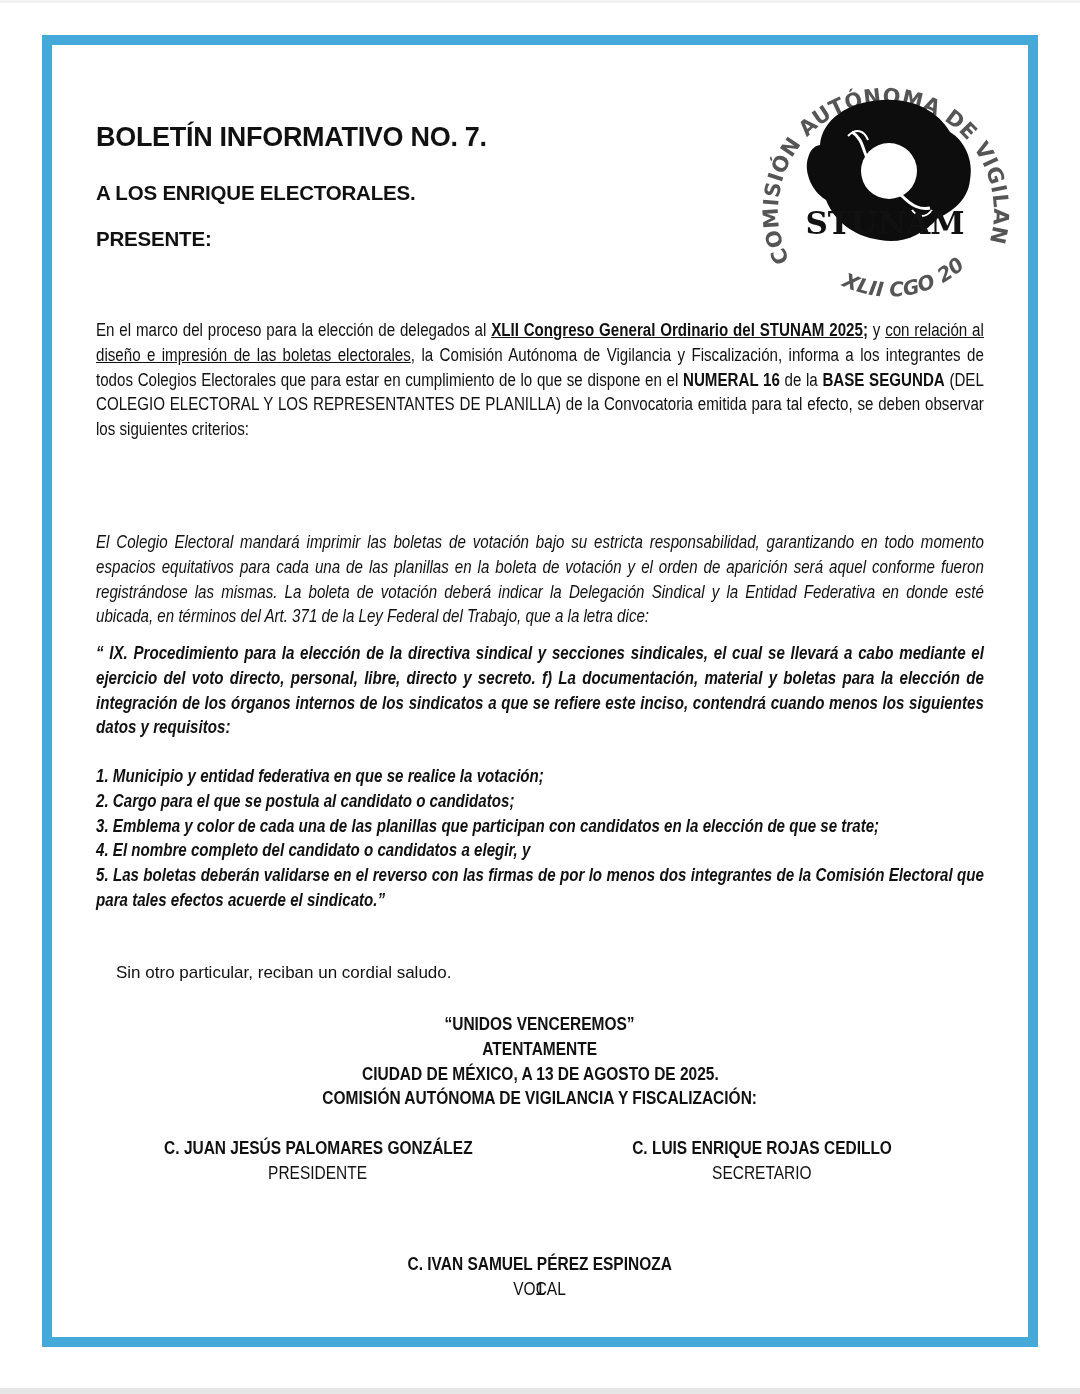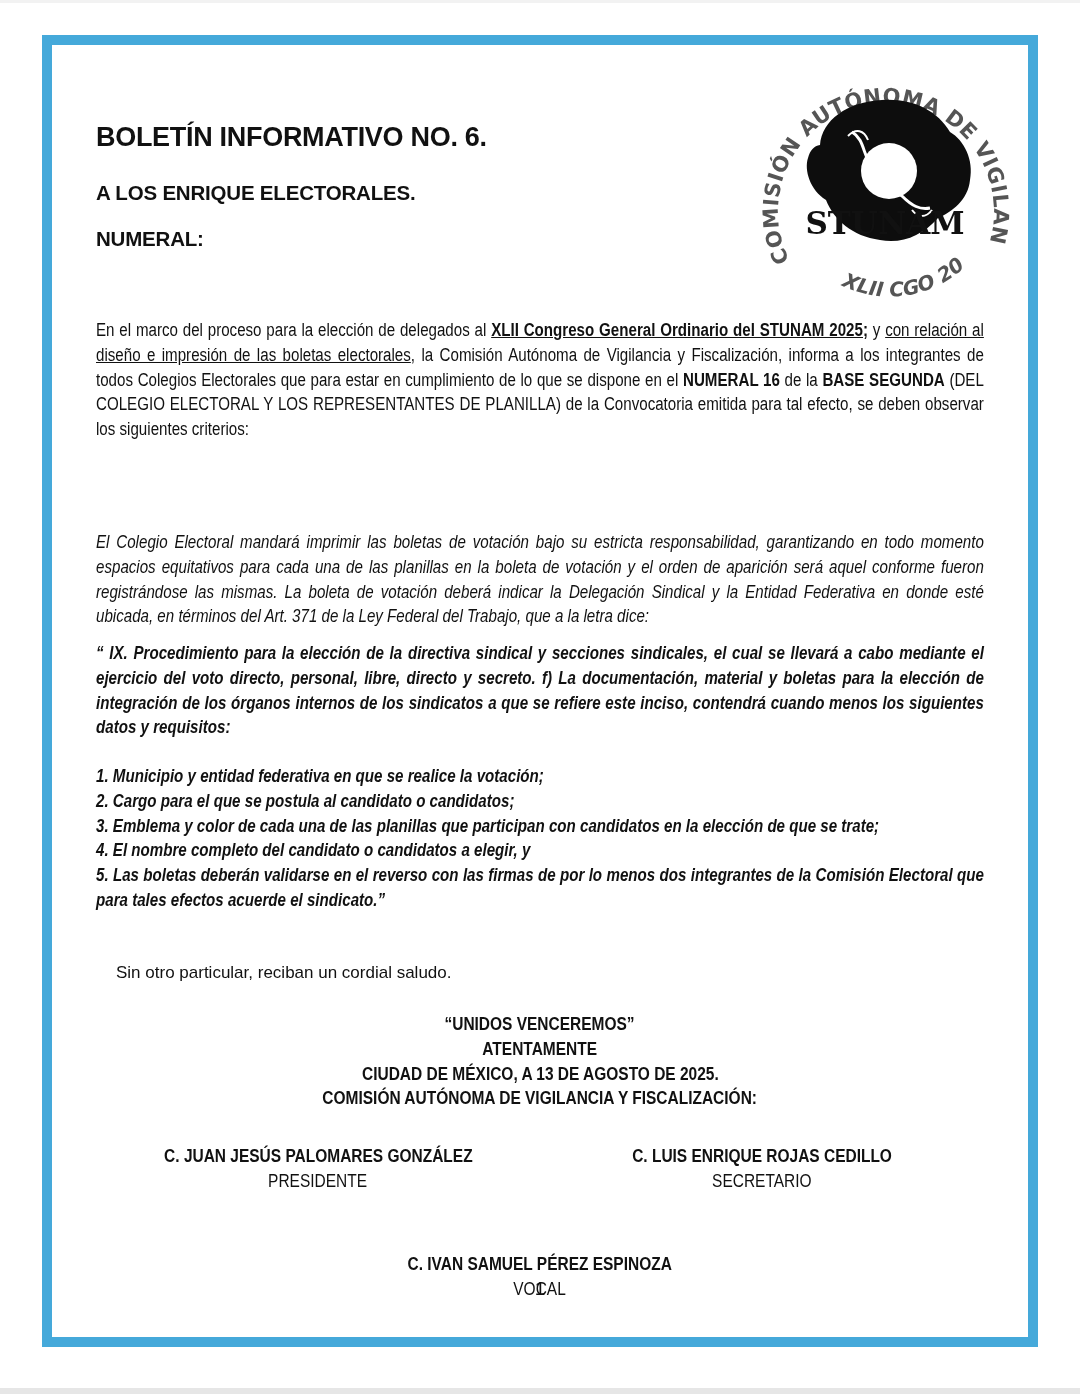--- a/index.html
+++ b/index.html
@@ -41,38 +41,38 @@
   .p1 { top: 318px; }
   .p2 { top: 491px; margin-top: 39px; }
   .p3 { top: 641px; }
   .p4 { top: 764px; }
   .p5 { top: 961px; }
 
   .center-block { position: absolute; left: 96px; width: 888px; text-align: center; }
   .sig-h { font-weight: bold; font-size: 18px; line-height: 24.8px; }
   .c1 { top: 1012px; }
   .sigrow { position: absolute; top: 1136px; left: 96px; width: 888px; height: 60px; }
-  .sigcol { position: absolute; top: 0; text-align: center; font-size: 18px; line-height: 25px; margin-top: 8px; }
+  .sigcol { position: absolute; top: 0; text-align: center; font-size: 18px; line-height: 25px; }
   .sigcol.left { left: 0; width: 444px; }
   .sigcol.right { left: 444px; width: 444px; }
   .name { font-weight: bold; }
   .role { font-weight: normal; }
   .vocal { top: 1252px; font-size: 18px; line-height: 25px; }
   .pagenum { top: 1278px; font-size: 19px; }
   .nar { display: inline-block; transform: scaleX(0.86); }
 </style>
 </head>
 <body>
 
 <div class="topline"></div>
 <div class="frame"></div>
 
-<div class="abs title">BOLETÍN INFORMATIVO NO. 6.</div>
+<div class="abs title">BOLETÍN INFORMATIVO NO. 7.</div>
 <div class="abs subtitle">A LOS ENRIQUE ELECTORALES.</div>
-<div class="abs presente">NUMERAL:</div>
+<div class="abs presente">PRESENTE:</div>
 
 <div class="abs logo">
   <svg width="290" height="275" viewBox="0 0 290 275">
     <defs>
       <path id="ringTop" d="M 52 228 A 108 108 0 1 1 248 200" fill="none"></path>
       <path id="ringBottom" d="M 68 222 A 110 110 0 0 0 222 228" fill="none"></path>
     </defs>
     <text font-family="DejaVu Sans, sans-serif" font-weight="bold" font-size="21" fill="#555555" letter-spacing="0.5">
       <textPath href="#ringTop" startOffset="2%">COMISIÓN AUTÓNOMA DE VIGILANCIA Y FISCALIZACIÓN</textPath>
     </text>

